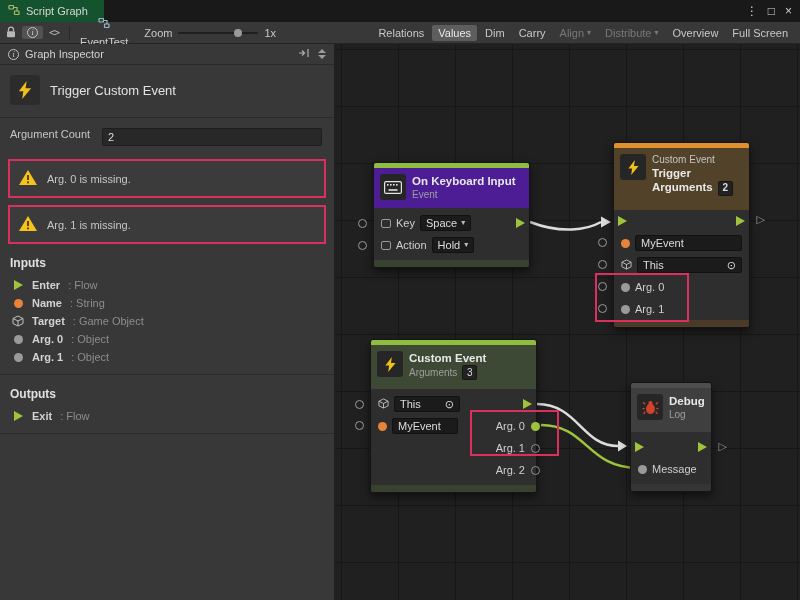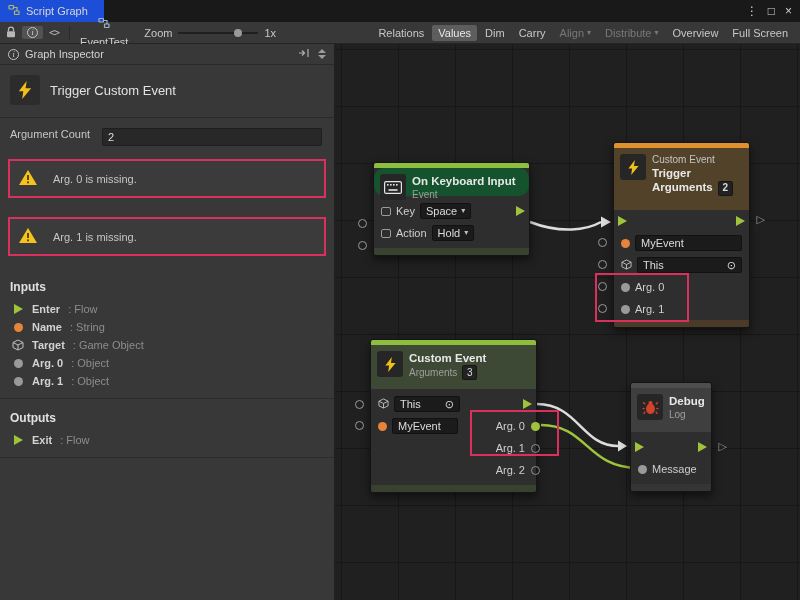--- a/index.html
+++ b/index.html
@@ -2,21 +2,21 @@
 <html><head>
 <meta charset="utf-8">
 <style>
   * { margin:0; padding:0; box-sizing:border-box; }
   html,body { width:800px; height:600px; overflow:hidden; background:#191919;
     font-family:"Liberation Sans", sans-serif; font-size:11px; color:#c8c8c8; }
   .window { position:relative; width:800px; height:600px; }
 
   
   .tabbar { height:22px; background:#191919; display:flex; align-items:stretch; }
-  .tab { display:flex; align-items:center; gap:6px; padding:0 16px 0 8px; background:#1d4ed8; color:#d6d6d6; }
+  .tab { display:flex; align-items:center; gap:6px; padding:0 16px 0 8px; background:#14532d; color:#d6d6d6; }
   .win-controls { margin-left:auto; display:flex; align-items:center; gap:10px; padding-right:8px; color:#cfcfcf; font-size:12px; }
   .win-controls span { cursor:default; }
 
   
   .toolbar { height:22px; background:#383838; border-bottom:1px solid #242424; display:flex; align-items:center; gap:6px; padding:0 6px; }
   .tb-icon { display:inline-flex; align-items:center; }
   .info-chip { background:#525252; border-radius:2px; padding:1px 5px; display:inline-flex; align-items:center; }
   .i-circle { display:inline-flex; align-items:center; justify-content:center; width:11px; height:11px; border:1px solid #c4c4c4; border-radius:50%; font-size:8px; font-style:italic; font-family:"Liberation Serif",serif; color:#d8d8d8; }
   .code-glyph { font-family:"DejaVu Sans Mono",monospace; color:#b9b9b9; font-size:10px; letter-spacing:-1px; }
   .vsep { width:1px; height:14px; background:#2a2a2a; margin:0 4px; }
@@ -39,21 +39,21 @@
   .insp-header { height:21px; display:flex; align-items:center; gap:6px; padding:0 8px; border-bottom:1px solid #2a2a2a; color:#d2d2d2; }
   .hdr-icons { margin-left:auto; display:flex; align-items:center; gap:8px; }
   .updown { display:flex; flex-direction:column; gap:2px; }
   .tri-up { width:0; height:0; border-left:4px solid transparent; border-right:4px solid transparent; border-bottom:4px solid #9a9a9a; }
   .tri-dn { width:0; height:0; border-left:4px solid transparent; border-right:4px solid transparent; border-top:4px solid #9a9a9a; }
   .insp-title { display:flex; align-items:center; gap:10px; padding:10px 6px 12px 10px; border-bottom:1px solid #2a2a2a; font-size:13px; color:#e2e2e2; }
   .big-icon { width:30px; height:30px; border-radius:3px; background:#2c2c2c; display:flex; align-items:center; justify-content:center; }
   .insp-field-row { display:flex; align-items:flex-start; padding:10px 12px 6px 10px; }
   .insp-field-row .lbl { width:92px; color:#c6c6c6; }
   .txt-input { flex:1; height:18px; background:#282828; border:1px solid #1e1e1e; border-radius:2px; color:#dedede; font-size:11px; padding:0 5px; font-family:"Liberation Sans",sans-serif; }
-  .warning-box { margin:7px 8px 12px 8px; border:2px solid #d9305e; padding:8px 8px; display:flex; align-items:center; gap:15px; color:#c6c6c6; background:#3b3b3b; }
+  .warning-box { margin:7px 8px 0 8px; border:2px solid #d9305e; padding:8px 8px; display:flex; align-items:center; gap:9px; color:#c6c6c6; background:#3b3b3b; }
   .sect-h { font-weight:bold; color:#e0e0e0; font-size:12px; padding:12px 10px 6px 10px; }
   .io-row { display:flex; align-items:center; gap:8px; padding:3px 12px; }
   .io-name { color:#d2d2d2; font-weight:bold; }
   .io-type { color:#8d8d8d; }
   .icon-cell { width:12px; display:flex; justify-content:center; }
   .dot { width:9px; height:9px; border-radius:50%; }
   .dot.orange { background:#e8833a; }
   .dot.gray { background:#9a9a9a; }
   .dot.green { background:#9fc43c; }
   .dot.hollow { background:transparent; border:1.5px solid #8f8f8f; }
@@ -83,21 +83,21 @@
   .port-circle { position:absolute; width:9px; height:9px; border:1.5px solid #9a9a9a; border-radius:50%; left:-16px; }
   .flow-in { margin-left:-3px; }
   .flow-out { margin-right:-3px; }
   .straddle { margin-right:-11px; }
   .out-tri { position:absolute; color:#9a9a9a; font-size:11px; line-height:1; right:-16px; }
   .keycap { width:10px; height:9px; border:1px solid #9a9a9a; border-radius:2px; }
 
   .annotation { position:absolute; border:2px solid #d9305e; z-index:6; pointer-events:none; }
 
   
-  .kb  .node-strip { background:#8fbe3f; } .kb  .node-title { background:#14532d; height:28px;border-radius:10px; } .kb  .node-footer { background:#39422e; }
+  .kb  .node-strip { background:#8fbe3f; } .kb  .node-title { background:#4c1d95; height:40px; } .kb  .node-footer { background:#39422e; }
   .trg .node-strip { background:#e0912f; } .trg .node-title { background:#52422a; height:62px; } .trg .node-footer { background:#493b27; }
   .evt .node-strip { background:#8fbe3f; } .evt .node-title { background:#3d4934; height:44px; } .evt .node-footer { background:#39422e; }
   .dbg .node-strip { background:#4e4e4e; } .dbg .node-title { background:#3f3f3f; height:44px; } .dbg .node-footer { background:#353535; }
 </style>
 </head>
 <body>
 
 <div class="window">
 
   <div class="tabbar">

